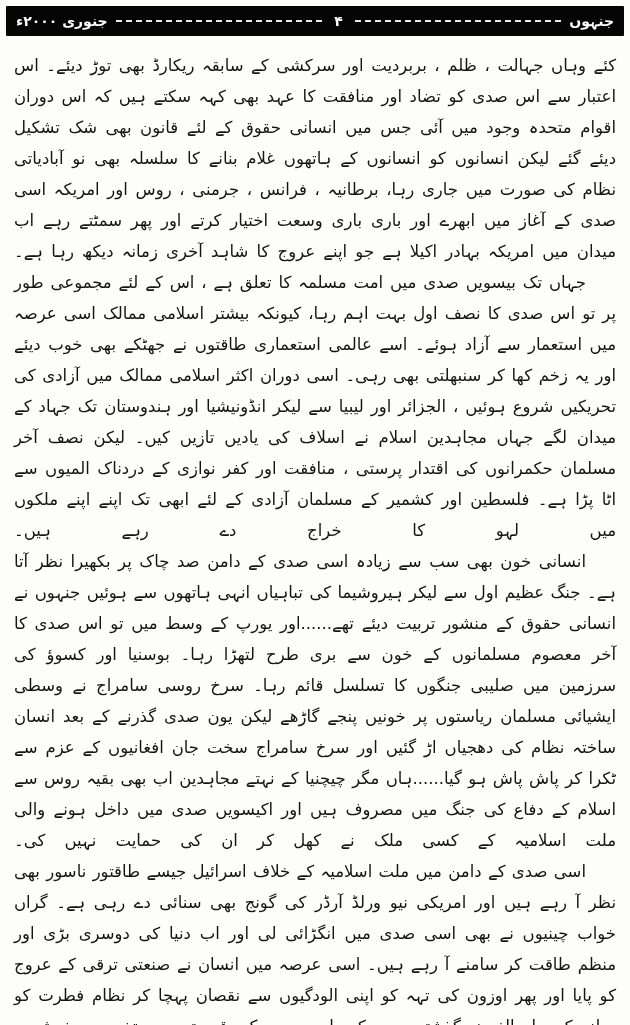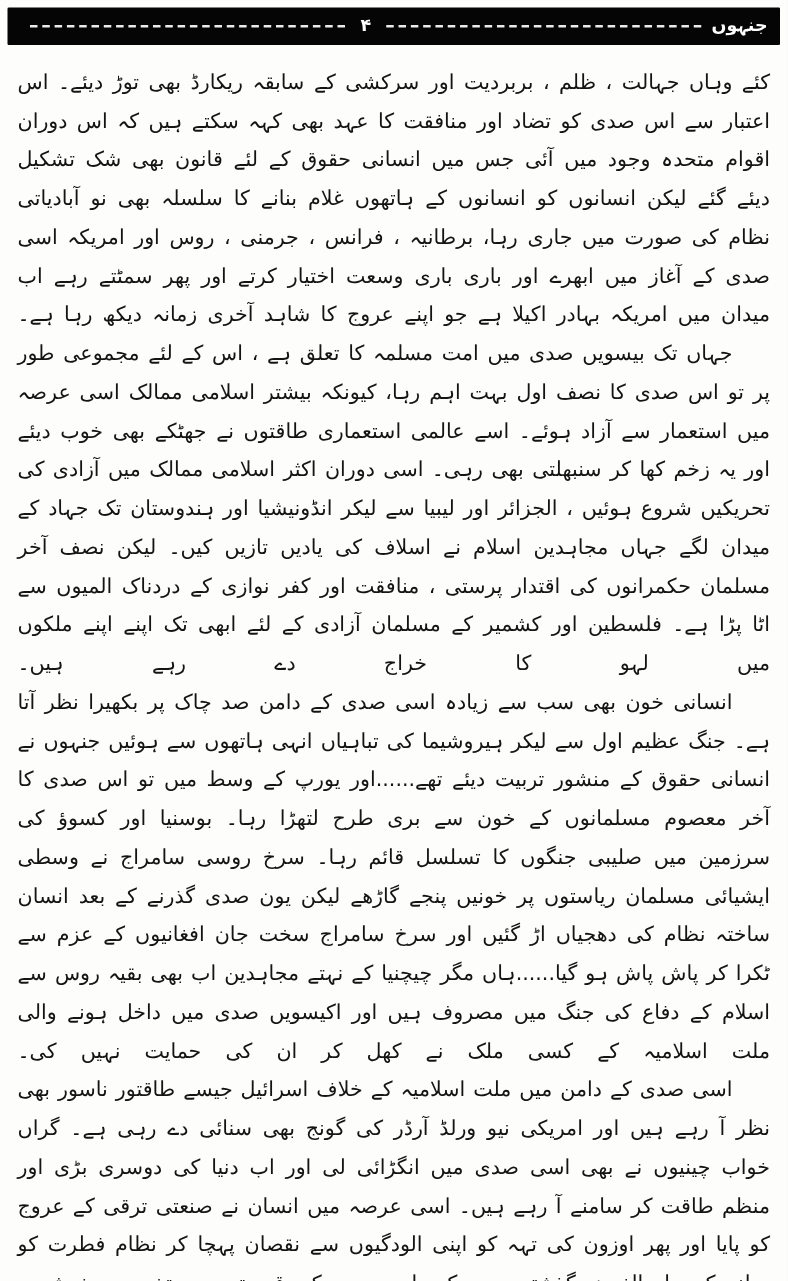--- a/index.html
+++ b/index.html
@@ -60,20 +60,21 @@
 </head>
 <body>
 
 <div class="page">
 
   <div class="header-bar">
     <span class="label">جنہوں</span>
     <span class="dash-fill"></span>
     <span class="label page-num">۴</span>
     <span class="dash-fill"></span>
+    <span class="label">جنوری ۲۰۰۰ء</span>
   </div>
 
   <div class="article" id="article-body">
 
   <p>کئے وہاں جہالت ، ظلم ، بربردیت اور سرکشی کے سابقہ ریکارڈ بھی توڑ دیئے۔ اس اعتبار سے اس صدی کو تضاد اور منافقت کا عہد بھی کہہ سکتے ہیں کہ اس دوران اقوام متحدہ وجود میں آئی جس میں انسانی حقوق کے لئے قانون بھی شک تشکیل دیئے گئے لیکن انسانوں کو انسانوں کے ہاتھوں غلام بنانے کا سلسلہ بھی نو آبادیاتی نظام کی صورت میں جاری رہا، برطانیہ ، فرانس ، جرمنی ، روس اور امریکہ اسی صدی کے آغاز میں ابھرے اور باری باری وسعت اختیار کرتے اور پھر سمٹتے رہے اب میدان میں امریکہ بہادر اکیلا ہے جو اپنے عروج کا شاہد آخری زمانہ دیکھ رہا ہے۔</p>
       <p>جہاں تک بیسویں صدی میں امت مسلمہ کا تعلق ہے ، اس کے لئے مجموعی طور پر تو اس صدی کا نصف اول بہت اہم رہا، کیونکہ بیشتر اسلامی ممالک اسی عرصہ میں استعمار سے آزاد ہوئے۔ اسے عالمی استعماری طاقتوں نے جھٹکے بھی خوب دیئے اور یہ زخم کھا کر سنبھلتی بھی رہی۔ اسی دوران اکثر اسلامی ممالک میں آزادی کی تحریکیں شروع ہوئیں ، الجزائر اور لیبیا سے لیکر انڈونیشیا اور ہندوستان تک جہاد کے میدان لگے جہاں مجاہدین اسلام نے اسلاف کی یادیں تازیں کیں۔ لیکن نصف آخر مسلمان حکمرانوں کی اقتدار پرستی ، منافقت اور کفر نوازی کے دردناک المیوں سے اٹا پڑا ہے۔ فلسطین اور کشمیر کے مسلمان آزادی کے لئے ابھی تک اپنے اپنے ملکوں میں لہو کا خراج دے رہے ہیں۔</p>
       <p>انسانی خون بھی سب سے زیادہ اسی صدی کے دامن صد چاک پر بکھیرا نظر آتا ہے۔ جنگ عظیم اول سے لیکر ہیروشیما کی تباہیاں انہی ہاتھوں سے ہوئیں جنہوں نے انسانی حقوق کے منشور تربیت دیئے تھے......اور یورپ کے وسط میں تو اس صدی کا آخر معصوم مسلمانوں کے خون سے بری طرح لتھڑا رہا۔ بوسنیا اور کسوؤ کی سرزمین میں صلیبی جنگوں کا تسلسل قائم رہا۔ سرخ روسی سامراج نے وسطی ایشیائی مسلمان ریاستوں پر خونیں پنجے گاڑھے لیکن یون صدی گذرنے کے بعد انسان ساختہ نظام کی دھجیاں اڑ گئیں اور سرخ سامراج سخت جان افغانیوں کے عزم سے ٹکرا کر پاش پاش ہو گیا......ہاں مگر چیچنیا کے نہتے مجاہدین اب بھی بقیہ روس سے اسلام کے دفاع کی جنگ میں مصروف ہیں اور اکیسویں صدی میں داخل ہونے والی ملت اسلامیہ کے کسی ملک نے کھل کر ان کی حمایت نہیں کی۔</p>
       <p>اسی صدی کے دامن میں ملت اسلامیہ کے خلاف اسرائیل جیسے طاقتور ناسور بھی نظر آ رہے ہیں اور امریکی نیو ورلڈ آرڈر کی گونج بھی سنائی دے رہی ہے۔ گراں خواب چینیوں نے بھی اسی صدی میں انگڑائی لی اور اب دنیا کی دوسری بڑی اور منظم طاقت کر سامنے آ رہے ہیں۔ اسی عرصہ میں انسان نے صنعتی ترقی کے عروج کو پایا اور پھر اوزون کی تہہ کو اپنی الودگیوں سے نقصان پہچا کر نظام فطرت کو چیلنج کر دیا۔ الغرض گذشتہ صدی کے دامن میں بیک وقت تعمیر و تخریب ، خوشی ، غمی ، انسو اور قہقے ، بلندی اور پستی ، روشنی اور تاریکی انسانیت اور درندگی......دونوں نے اپنی انتہاؤں کو چھوا۔...... ذات اور کائنات کی گہرائیوں میں اتر کر سربستہ رازوں کے افشاء کا یہ انسانی سفر ابھی جاری ہے۔ انسان نہ جانے ابھی کون کون سے عالم دریافت کرتا ہے لیکن ہمارے لئے جو چیز لائق مسرت ، باعث فخر اور قابل توجہ ہے وہ یہ کہ ...... ہر تبدیلی ، ہر انقلاب اور ہر بلندی پر پہنچ کر انسان نے اسلام کی حقانیت کو برملا تسلیم کیا ہے۔</p>
     </div>
 

